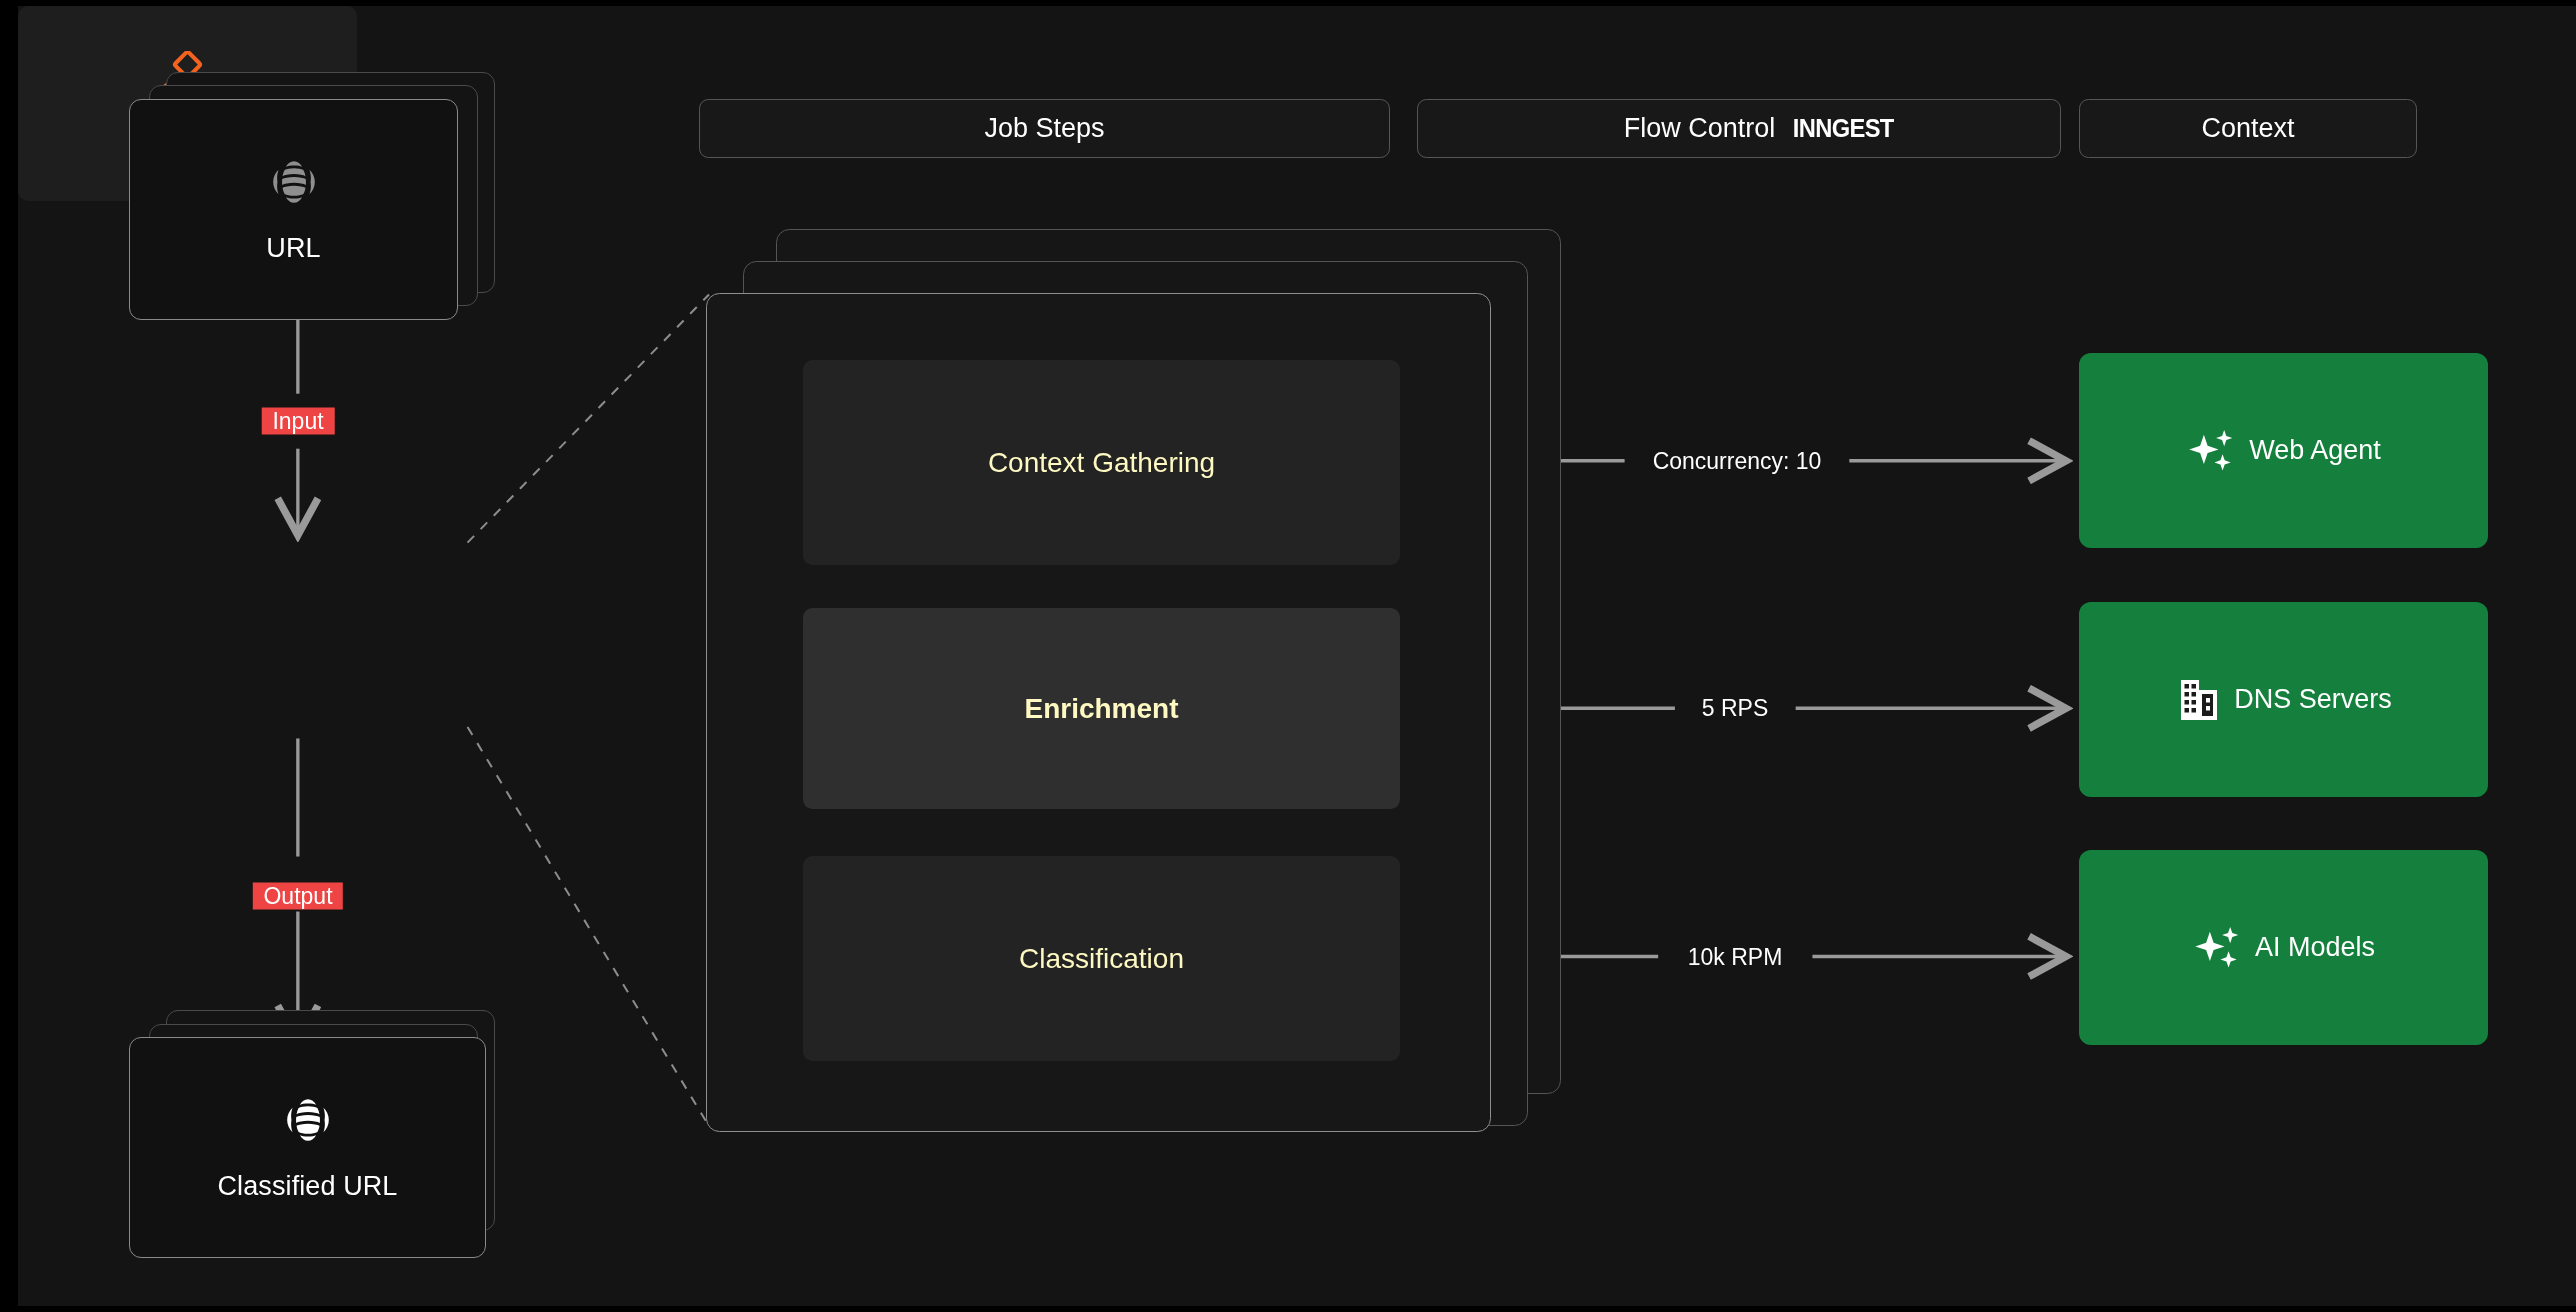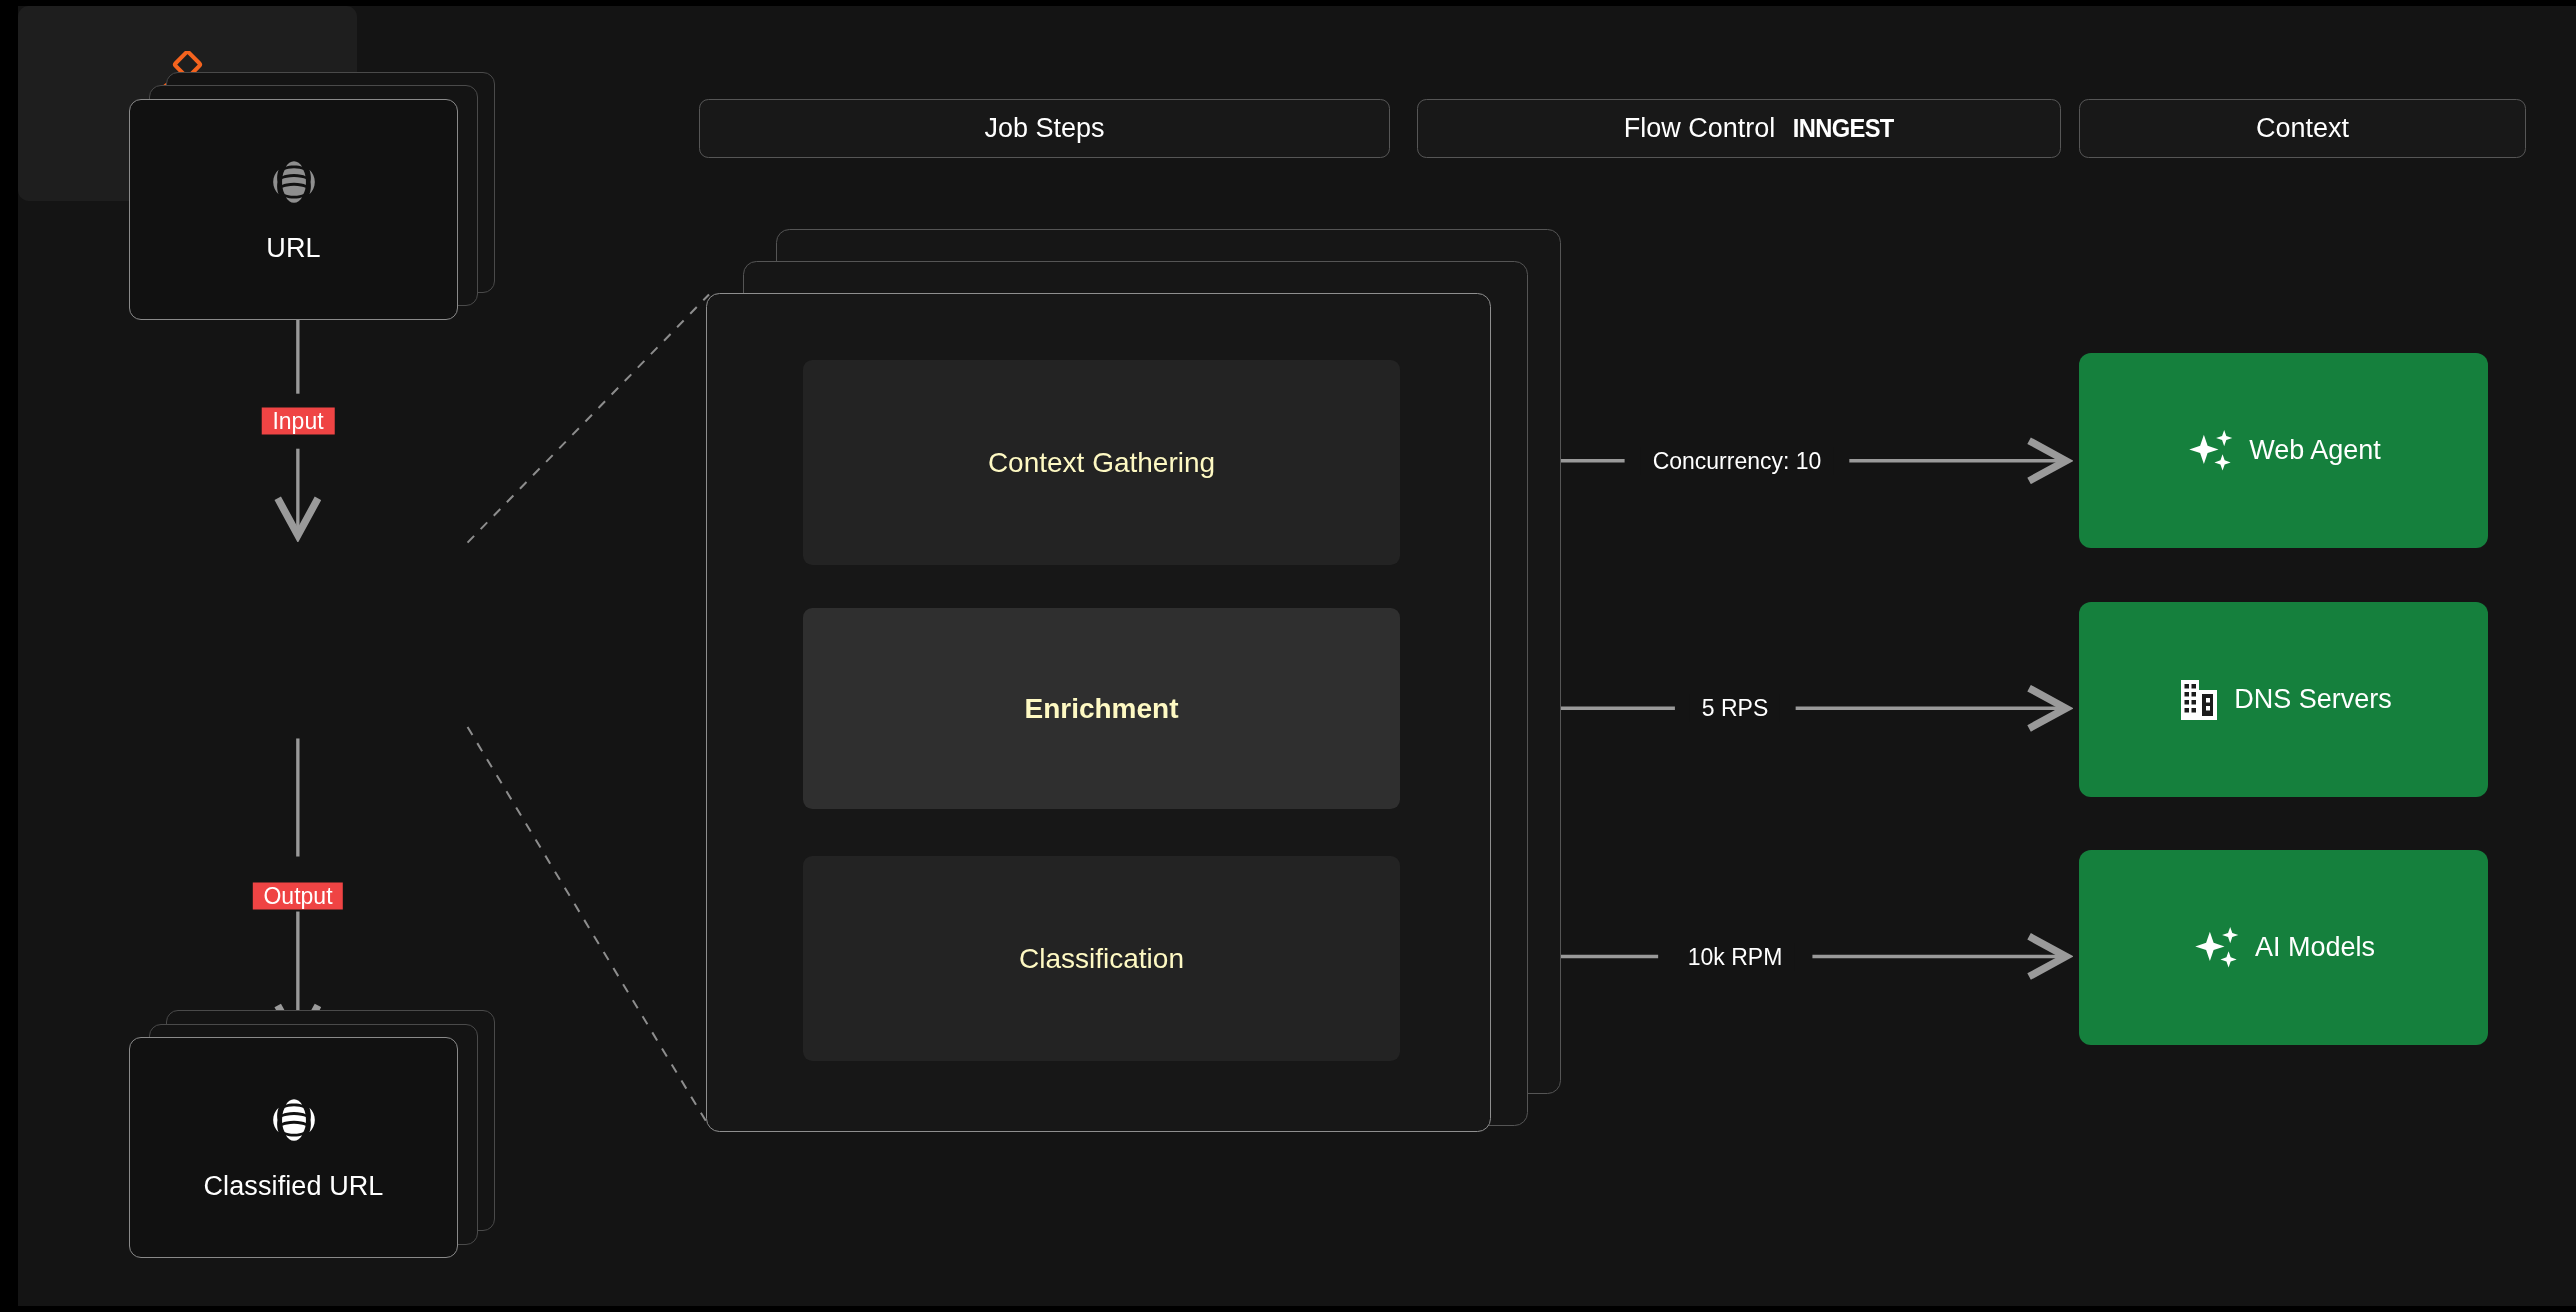--- a/index.html
+++ b/index.html
@@ -83,21 +83,21 @@
     </div>
   </div>
 
   <div class="tab" style="left:1399px;top:93px;width:644px;padding-left:43px;">
     <div class="tab-text">
       <span>Flow Control</span>
       <span class="brand">INNGEST</span>
     </div>
   </div>
 
-  <div class="tab" style="left:2061px;top:93px;width:447px;">
+  <div class="tab" style="left:2061px;top:93px;width:338px;">
     <div class="tab-text">
       <span>Context</span>
     </div>
   </div>
 
   <div class="card stack-l" style="left:148px;top:66px;width:329px;height:221px;"></div>
   <div class="card stack-l" style="left:131px;top:79px;width:329px;height:221px;"></div>
   <div class="card stack-top" style="left:111px;top:93px;width:329px;height:221px;">
     <span class="icon-wrap">
       <svg width="50" height="50" viewBox="0 0 24 24" fill="#8f8f8f">
@@ -127,21 +127,21 @@
       </svg>
     </span>
     <span class="card-label">Classify</span>
   </div>
 
   <div class="edge-label" style="left:280px;top:415px;">Input</div>
   <div class="edge-label" style="left:280px;top:890px;">Output</div>
 
   <div class="card stack-l" style="left:148px;top:1004px;width:329px;height:221px;"></div>
   <div class="card stack-l" style="left:131px;top:1018px;width:329px;height:221px;"></div>
-  <div class="card stack-top" style="left:111px;top:1031px;width:329px;height:221px;">
+  <div class="card stack-top" style="left:111px;top:1031px;width:357px;height:221px;">
     <span class="icon-wrap">
       <svg width="50" height="50" viewBox="0 0 24 24" fill="#ffffff">
         <path d="M12 2c-1.6 0-3 1.05-3.9 2.7C8.85 4.3 10.37 4.05 12 4.05s3.15.25 3.9.65C15 3.05 13.6 2 12 2z"></path>
         <path d="M12 5.35c-1.9 0-3.6.35-4.5.9-.5.85-.85 1.85-1 2.95.95-.5 3-1 5.5-1s4.55.5 5.5 1c-.15-1.1-.5-2.1-1-2.95-.9-.55-2.6-.9-4.5-.9z"></path>
         <path d="M6.35 10.6c-.05.45-.08.92-.08 1.4 0 .5.03.97.08 1.43.95-.52 3.05-1.03 5.65-1.03s4.7.51 5.65 1.03c.05-.46.08-.93.08-1.43 0-.48-.03-.95-.08-1.4-.95-.5-3.05-1-5.65-1s-4.7.5-5.65 1z"></path>
         <path d="M6.5 14.8c.15 1.1.5 2.1 1 2.95.9.55 2.6.9 4.5.9s3.6-.35 4.5-.9c.5-.85.85-1.85 1-2.95-.95-.5-3-1-5.5-1s-4.55.5-5.5 1z"></path>
         <path d="M8.1 19.3c.9 1.65 2.3 2.7 3.9 2.7s3-1.05 3.9-2.7c-.75.4-2.27.65-3.9.65s-3.15-.25-3.9-.65z"></path>
         <path d="M4.6 6.1C3.0 7.6 2 9.68 2 12s1 4.4 2.6 5.9c-.45-1.2-.7-2.5-.7-3.9 0-.67.06-1.33.16-1.97C3.96 11.4 3.9 10.7 3.9 10c0-1.4.25-2.7.7-3.9z"></path>
         <path d="M19.4 6.1c.45 1.2.7 2.5.7 3.9 0 .7-.06 1.4-.16 2.03.1.64.16 1.3.16 1.97 0 1.4-.25 2.7-.7 3.9C21 16.4 22 14.32 22 12s-1-4.4-2.6-5.9z"></path>
       </svg>

